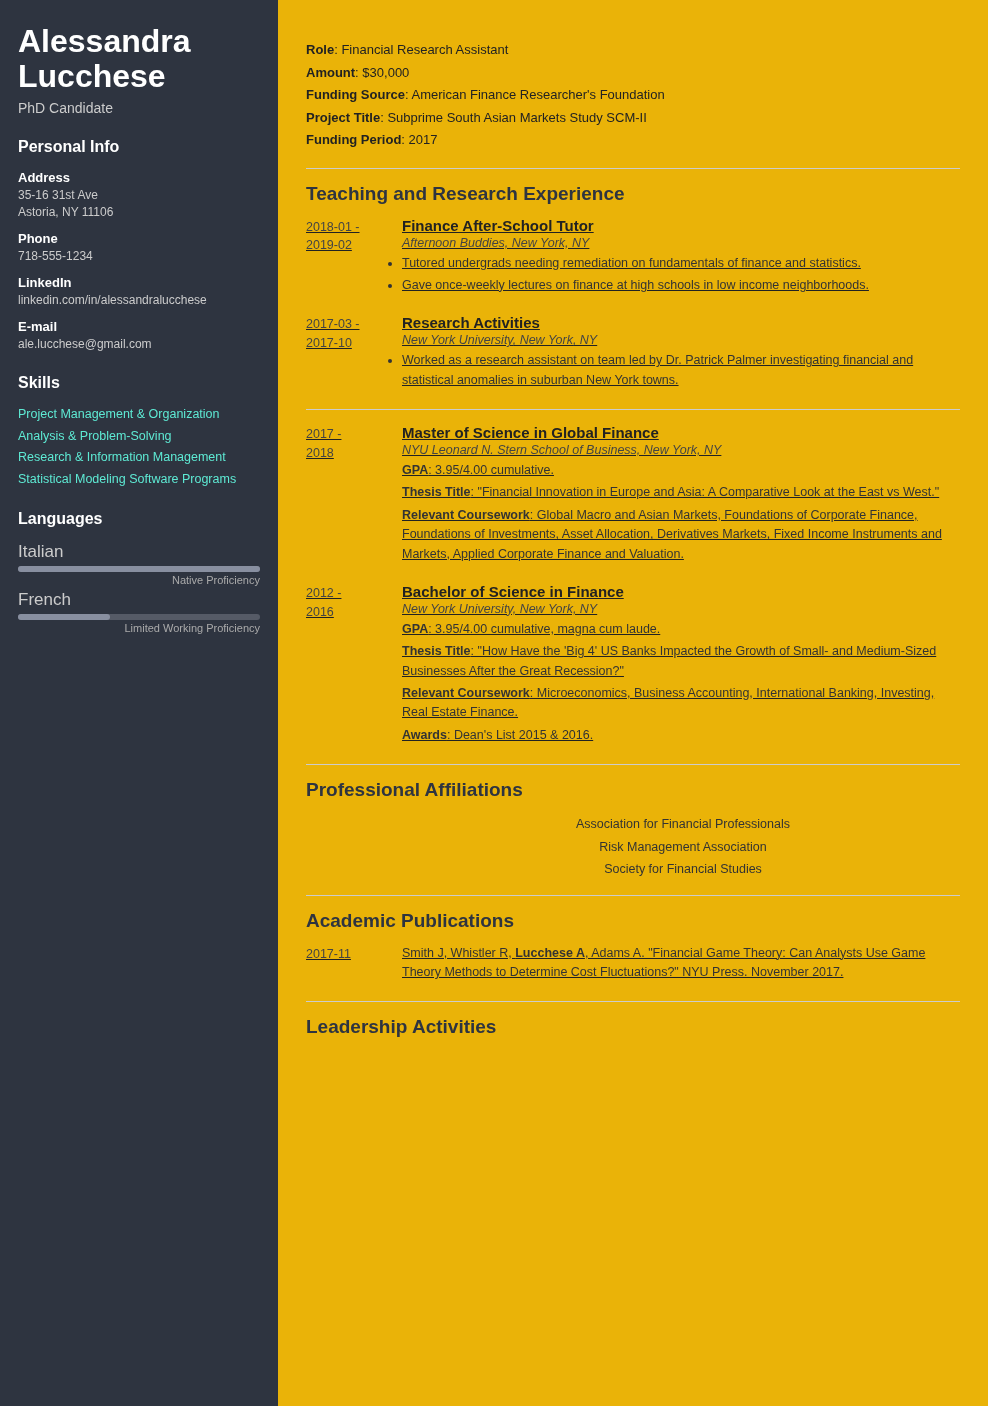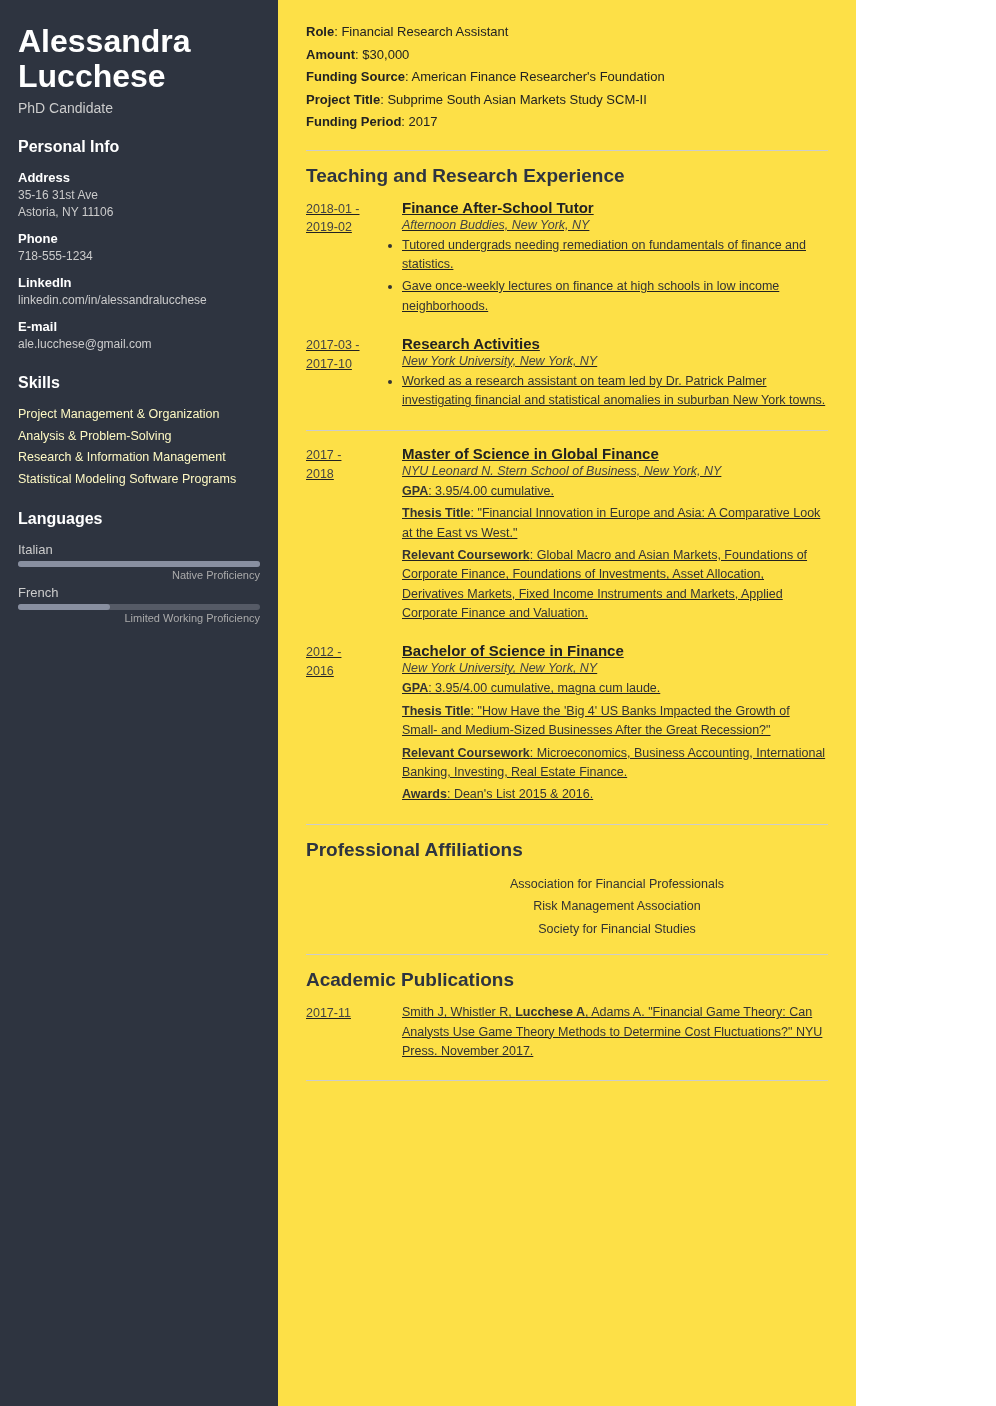--- a/index.html
+++ b/index.html
@@ -5,21 +5,21 @@
     * { box-sizing: border-box; margin: 0; padding: 0; }
     body {
       font-family: Arial, sans-serif;
       font-size: 13px;
       color: #222;
       background: #fff;
       width: 996px;
     }
     .resume-container {
       display: flex;
-      width: 856px;
+      width: 988px;
       min-height: 1406px;
     }
     
     .sidebar {
       width: 278px;
       min-width: 278px;
       background: #2e3440;
       color: #fff;
       padding: 24px 18px 24px 18px;
     }
@@ -50,26 +50,26 @@
       margin-top: 10px;
       margin-bottom: 2px;
     }
     .sidebar-value {
       font-size: 12px;
       color: #ccc;
       line-height: 1.4;
     }
     .skill-item {
       font-size: 12.5px;
-      color: #fef9c3;
+      color: #5eead4;
       margin-bottom: 4px;
       line-height: 1.4;
     }
     .language-name {
-      font-size: 13px;
+      font-size: 17px;
       color: #ccc;
       margin-top: 4px;
       margin-bottom: 4px;
     }
     .lang-bar-bg {
       width: 100%;
       height: 6px;
       background: #555a66;
       border-radius: 3px;
       margin-bottom: 2px;
@@ -82,22 +82,22 @@
     .lang-level {
       font-size: 11px;
       color: #aaa;
       text-align: right;
       margin-top: 1px;
     }
 
     
     .main {
       flex: 1;
-      padding: 22px 28px 24px 28px;
-      background: #fde047;
+      padding: 40px 28px 24px 28px;
+      background: #eab308;
     }
     .grant-block {
       margin-bottom: 18px;
     }
     .grant-line {
       font-size: 13px;
       margin-bottom: 3px;
       line-height: 1.5;
     }
     .grant-line strong {
@@ -305,14 +305,15 @@
 
     <div class="entry-row">
       <div class="entry-date">2017-11</div>
       <div class="entry-content">
         <div class="entry-body">Smith J, Whistler R, <strong>Lucchese A</strong>, Adams A. "Financial Game Theory: Can Analysts Use Game Theory Methods to Determine Cost Fluctuations?" NYU Press. November 2017.</div>
       </div>
     </div>
 
     <hr class="section-divider">
 
+    <div class="section-title">Leadership Activities</div>
   </div>
 </div>
 
 </body></html>

